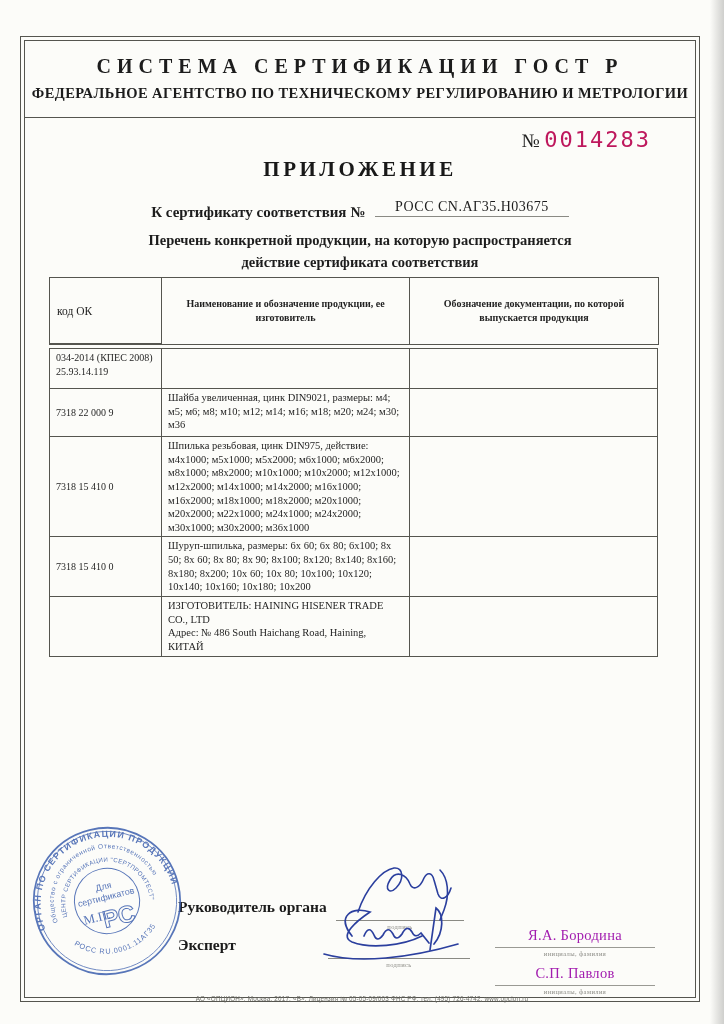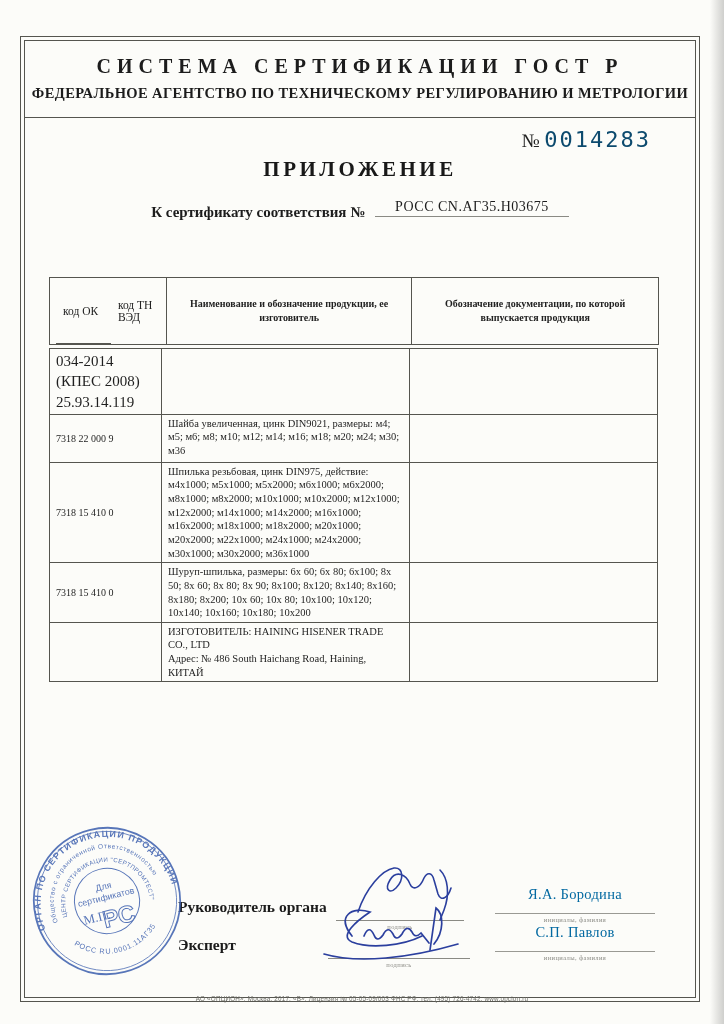--- a/index.html
+++ b/index.html
@@ -38,21 +38,21 @@
   .agency{
     margin-top:7px;
     font-size:14.5px;font-weight:bold;letter-spacing:.4px;color:#1c1c1c;
   }
   .blank-number{
     position:absolute;right:44px;top:86px;
     font-size:19px;color:#222;white-space:nowrap;
   }
   .blank-number .digits{
     font-family:"DejaVu Sans Mono","Liberation Mono",monospace;
-    font-size:22px;letter-spacing:2px;color:#0c4a6e;font-weight:500;
+    font-size:22px;letter-spacing:2px;color:#be185d;font-weight:500;
   }
   .doc-title{
     position:absolute;left:0;top:116px;width:100%;text-align:center;
     font-size:21px;font-weight:bold;letter-spacing:3.5px;color:#181818;
   }
   .cert-line{
     position:absolute;left:0;top:152px;width:100%;text-align:center;
     font-size:15px;font-weight:bold;color:#1d1d1d;white-space:nowrap;margin-top:11px;
   }
   .cert-line .cert-no{
@@ -64,21 +64,21 @@
     position:absolute;left:0;top:188px;width:100%;text-align:center;
     font-size:14.5px;font-weight:bold;color:#1d1d1d;line-height:1.55;
   }
   
   .tbl-head{
     position:absolute;left:24px;top:236px;width:608px;height:66px;
     border:1.2px solid #55554f;display:flex;
   }
   .tbl-head .c1{
     width:112px;border-right:1.2px solid #55554f;box-sizing:border-box;
-    display:flex;margin-left:6px;
+    display:flex;flex-direction:column;
   }
   .tbl-head .c1 .half{
     flex:1;display:flex;align-items:center;padding-left:7px;
     font-size:11.5px;color:#222;
   }
   .tbl-head .c1 .half.top{border-bottom:1.1px solid #55554f;}
   .tbl-head .c2,.tbl-head .c3{
     width:248px;box-sizing:border-box;
     display:flex;align-items:center;justify-content:center;text-align:center;
     font-size:10px;font-weight:bold;color:#222;line-height:1.45;
@@ -93,36 +93,36 @@
     border:1.1px solid #55554f;vertical-align:top;
     font-size:10.5px;color:#1f1f1f;line-height:1.3;
     padding:2px 6px;box-sizing:border-box;
   }
   .tbl-body td.code{
     width:112px;font-size:10px;vertical-align:middle;padding-left:6px;
   }
   .tbl-body td.name{width:248px;}
   .tbl-body td.doc{width:248px;}
   .r1{height:40px;} .r2{height:48px;} .r3{height:76px;} .r4{height:56px;} .r5{height:36px;}
-  .code-small{font-size:15px;line-height:1.35;display:block;}
+  .code-small{font-size:10px;line-height:1.35;display:block;}
   
   .sig-role{position:absolute;font-size:15.5px;font-weight:bold;color:#1b1b1b;}
   .role1{left:178px;top:898px;}
   .role2{left:178px;top:936px;}
   .sig-line{position:absolute;border-bottom:1.1px solid #8a8a84;}
   .sigline1{left:336px;top:900px;width:128px;height:20px;}
   .sigline2{left:328px;top:938px;width:142px;height:20px;}
   .sig-sub{position:absolute;font-size:6.5px;color:#8b8b85;letter-spacing:.4px;text-align:center;}
   .sub1{left:336px;top:923px;width:128px;}
   .sub2{left:328px;top:961px;width:142px;}
   .name-block{position:absolute;width:160px;text-align:center;}
   .nameb1{left:495px;top:886px;}
   .nameb2{left:495px;top:924px;}
-  .name-val{font-size:14.5px;color:#0369a1;letter-spacing:.3px;
-    border-bottom:1.1px solid #9a9a94;padding-bottom:10px;display:block;}
+  .name-val{font-size:14.5px;color:#a21caf;letter-spacing:.3px;
+    border-bottom:1.1px solid #9a9a94;padding-bottom:3px;display:block;margin-top:41px;}
   .name-sub{font-size:6.5px;color:#8b8b85;letter-spacing:.4px;margin-top:2px;display:block;}
   .autograph{position:absolute;pointer-events:none;}
   .auto1{left:352px;top:860px;}
   .auto2{left:318px;top:906px;}
   .stamp{position:absolute;left:28px;top:822px;width:158px;height:158px;opacity:.85;}
   .footer-line{
     position:absolute;left:0;top:995px;width:100%;text-align:center;
     font-family:"Liberation Sans","DejaVu Sans",sans-serif;
     font-size:6.3px;color:#6e6e68;letter-spacing:.2px;
   }
@@ -144,25 +144,28 @@
         <span class="digits">0014283</span>
       </div>
 
       <div class="doc-title">ПРИЛОЖЕНИЕ</div>
 
       <div class="cert-line">
         <span>К сертификату соответствия №</span>
         <span class="cert-no">РОСС CN.АГ35.Н03675</span>
       </div>
 
+      <div class="list-caption">
+        <div>Перечень конкретной продукции,  на которую распространяется</div>
+        <div>действие сертификата соответствия</div>
+      </div>
 
       <div class="tbl-head">
         <div class="c1">
           <div class="half top">код ОК</div>
-          <div class="half">код ТН ВЭД</div>
         </div>
         <div class="c2">Наименование и обозначение продукции, ее изготовитель</div>
         <div class="c3">Обозначение документации, по которой выпускается продукция</div>
       </div>
 
       <table class="tbl-body">
         <tbody>
             <tr class="r1">
           <td class="code" style="vertical-align:top;">
             <span class="code-small">034-2014 (КПЕС 2008)</span>

